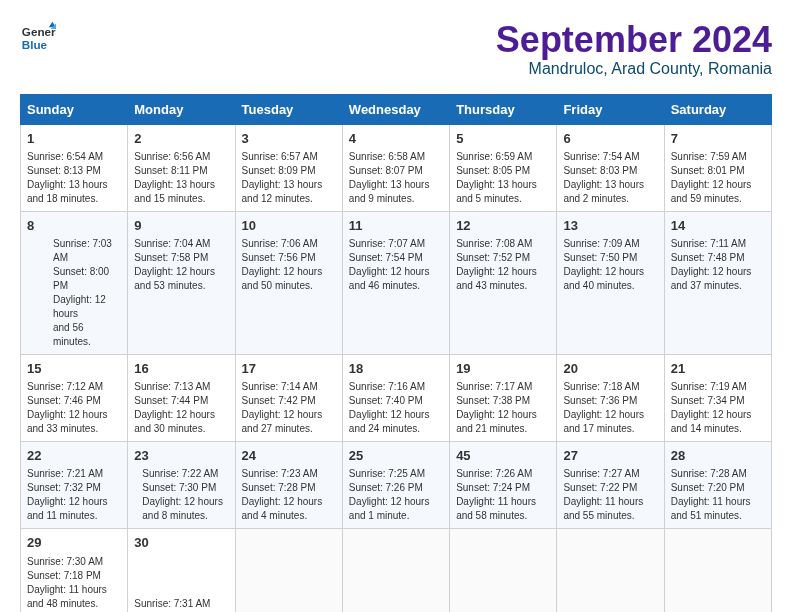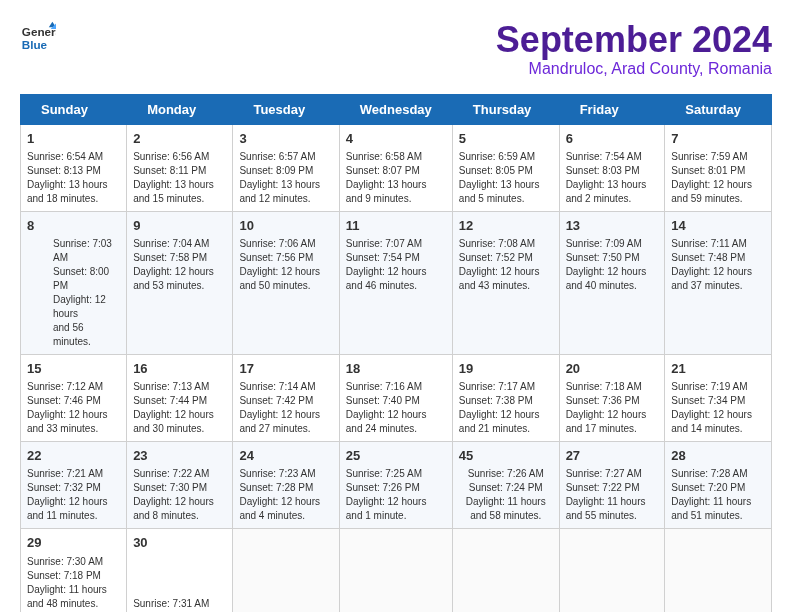--- a/index.html
+++ b/index.html
@@ -29,31 +29,31 @@
       text-align: right;
     }
     .month-title {
       font-size: 36px;
       font-weight: bold;
       color: #4c1d95;
       line-height: 1.1;
     }
     .location-title {
       font-size: 16px;
-      color: #6d28d9;
+      color: #0c4a6e;
     }
     table {
       width: 100%;
       border-collapse: collapse;
       font-size: 11px;
     }
     thead tr th {
       background-color: #1a6bb5;
       color: #fff;
-      padding: 7px 20px;
+      padding: 7px 6px;
       text-align: left;
       font-size: 13px;
       font-weight: bold;
       border: 1px solid #1a6bb5;
     }
     tbody tr td {
       vertical-align: top;
       padding: 5px 6px;
       border: 1px solid #d0d0d0;
       width: 14.28%;
@@ -266,42 +266,42 @@
       <tr>
         <td>
           <span class="day-num">22</span>
           <div class="day-info" style="white-space: pre-line;">Sunrise: 7:21 AM
 Sunset: 7:32 PM
 Daylight: 12 hours
 and 11 minutes.</div>
         </td>
         <td>
           <span class="day-num">23</span>
-          <div class="day-info" style="white-space: pre-line;">Sunrise: 7:22 AM
+          <div class="day-info" style="white-space: pre-line; margin-left: 8px;">Sunrise: 7:22 AM
 Sunset: 7:30 PM
 Daylight: 12 hours
 and 8 minutes.</div>
         </td>
         <td>
           <span class="day-num">24</span>
           <div class="day-info" style="white-space: pre-line;">Sunrise: 7:23 AM
 Sunset: 7:28 PM
 Daylight: 12 hours
 and 4 minutes.</div>
         </td>
         <td>
           <span class="day-num">25</span>
           <div class="day-info" style="white-space: pre-line;">Sunrise: 7:25 AM
 Sunset: 7:26 PM
 Daylight: 12 hours
 and 1 minute.</div>
         </td>
         <td>
           <span class="day-num">45</span>
-          <div class="day-info" style="white-space: pre-line; text-align: center;">Sunrise: 7:26 AM
+          <div class="day-info" style="white-space: pre-line;">Sunrise: 7:26 AM
 Sunset: 7:24 PM
 Daylight: 11 hours
 and 58 minutes.</div>
         </td>
         <td>
           <span class="day-num">27</span>
           <div class="day-info" style="white-space: pre-line;">Sunrise: 7:27 AM
 Sunset: 7:22 PM
 Daylight: 11 hours
 and 55 minutes.</div>

